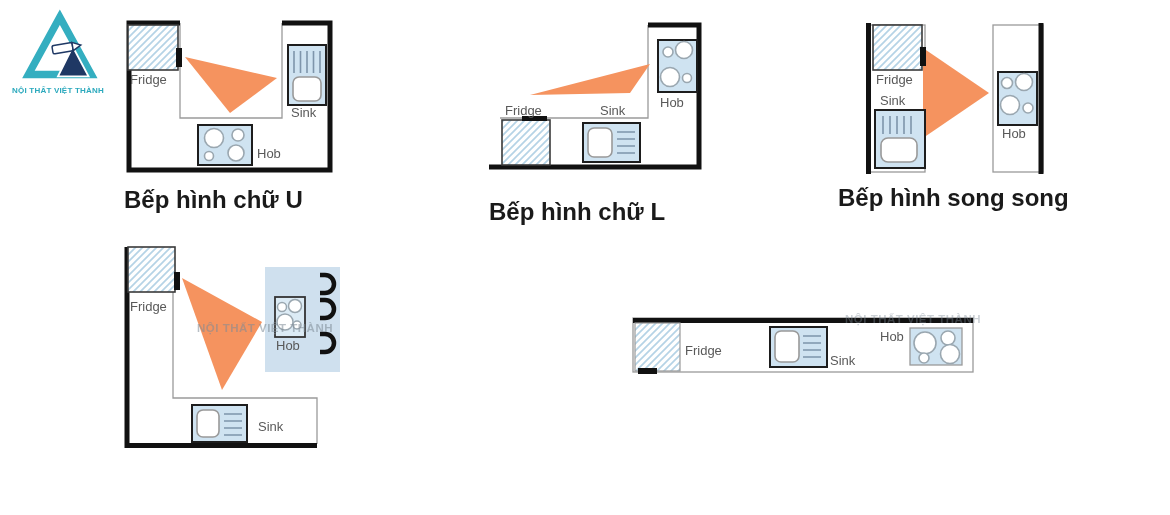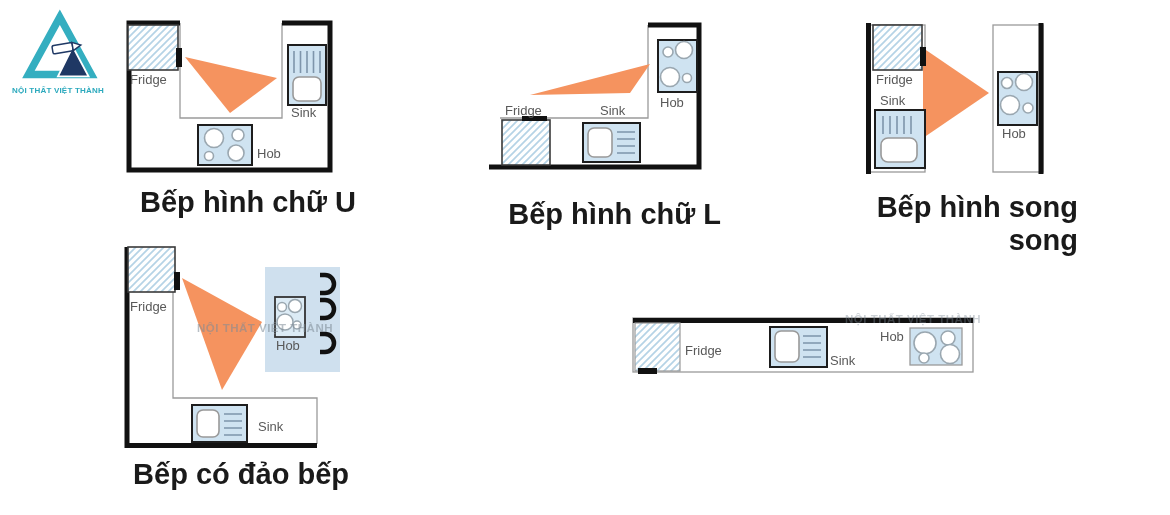--- a/index.html
+++ b/index.html
@@ -1,20 +1,20 @@
 <!DOCTYPE html>
 <html><head>
 <meta charset="utf-8">
 <style>
   html,body{margin:0;padding:0;background:#fff;}
   .stage{position:relative;width:1170px;height:515px;background:#ffffff;overflow:hidden;
          font-family:"Liberation Sans",sans-serif;}
   .diagram{position:absolute;margin:0;padding:0;}
   .diagram svg{display:block;}
-  .caption{position:absolute;text-align:right;font-weight:600;font-size:29px;color:#1a1a1a;}
+  .caption{position:absolute;text-align:left;font-weight:600;font-size:24px;color:#1a1a1a;}
   .lbl{font-family:"Liberation Sans",sans-serif;font-size:13px;fill:#595959;}
   .logo{position:absolute;left:10px;top:6px;width:96px;}
   .logo-text{margin-top:2px;text-align:center;font-size:8px;font-weight:bold;
              color:#2ba9bd;letter-spacing:0.2px;white-space:nowrap;}
   .watermark{position:absolute;font-size:11.5px;font-weight:bold;letter-spacing:0.5px;
              white-space:nowrap;pointer-events:none;}
   .wm1{left:197px;top:322px;color:rgba(125,138,150,0.55);}
   .wm2{left:845px;top:313px;color:rgba(125,138,150,0.40);}
 </style>
 </head>
@@ -120,21 +120,21 @@
       <g>
         <rect x="134" y="52" width="39" height="53" fill="#cfe3f1" stroke="#1d1d1d" stroke-width="2"></rect>
         <circle cx="143" cy="63" r="5.5" fill="#ffffff" stroke="#9aa7b0" stroke-width="1.6"></circle>
         <circle cx="160" cy="62" r="8.5" fill="#ffffff" stroke="#9aa7b0" stroke-width="1.6"></circle>
         <circle cx="146" cy="85" r="9.5" fill="#ffffff" stroke="#9aa7b0" stroke-width="1.6"></circle>
         <circle cx="164" cy="88" r="5" fill="#ffffff" stroke="#9aa7b0" stroke-width="1.6"></circle>
       </g>
       <text x="138" y="118" class="lbl">Hob</text>
     </svg>
   </figure>
-  <div class="caption" style="left:838px;top:191px;width:240px">Bếp hình song song</div>
+  <div class="caption" style="left:838px;top:184px;width:240px">Bếp hình song song</div>
 
   <figure class="diagram" style="left:121px;top:241px;width:232px;height:214px">
     <svg width="232" height="214" viewBox="0 0 232 214">
       <path d="M52,51 V157 H196 V203" fill="none" stroke="#9a9a9a" stroke-width="1.3"></path>
       <path d="M6,6 V204.5 H196" fill="none" stroke="#111111" stroke-width="5"></path>
       <rect x="144" y="26" width="75" height="105" fill="#cfe0ee"></rect>
       <polygon points="61,37 141,81 101,149" fill="#f5935f"></polygon>
       <g>
         <rect x="7" y="6" width="47" height="45" fill="url(#hatch)" stroke="#3a3a3a" stroke-width="1.6"></rect>
         <rect x="53" y="31" width="6" height="18" fill="#111111"></rect>
@@ -154,21 +154,20 @@
         <path d="M199,93 h5 a9,9 0 0 1 0,18 h-5" fill="none" stroke="#111111" stroke-width="4.5"></path>
       </g>
       <g>
         <rect x="71" y="164" width="55" height="37" fill="#cfe3f1" stroke="#1d1d1d" stroke-width="2"></rect>
         <rect x="76" y="169" width="22" height="27" rx="6" fill="#ffffff" stroke="#999999" stroke-width="1.6"></rect>
         <path d="M103,173 H121 M103,180 H121 M103,187 H121 M103,194 H121" stroke="#7e95ab" stroke-width="1.6"></path>
       </g>
       <text x="137" y="190" class="lbl">Sink</text>
     </svg>
   </figure>
-  <div class="caption" style="left:117px;top:458px;width:232px">Bếp có đảo bếp</div>
 
   <figure class="diagram" style="left:631px;top:313px;width:346px;height:64px">
     <svg width="346" height="64" viewBox="0 0 346 64">
       <rect x="2" y="5" width="340" height="54" fill="#ffffff" stroke="#9a9a9a" stroke-width="1.3"></rect>
       <line x1="2" y1="7.5" x2="342" y2="7.5" stroke="#111111" stroke-width="5"></line>
       <g>
         <rect x="4" y="10" width="45" height="48" fill="url(#hatch)" stroke="#9a9a9a" stroke-width="1.2"></rect>
         <rect x="7" y="55" width="19" height="6" fill="#111111"></rect>
       </g>
       <text x="54" y="42" class="lbl">Fridge</text>

